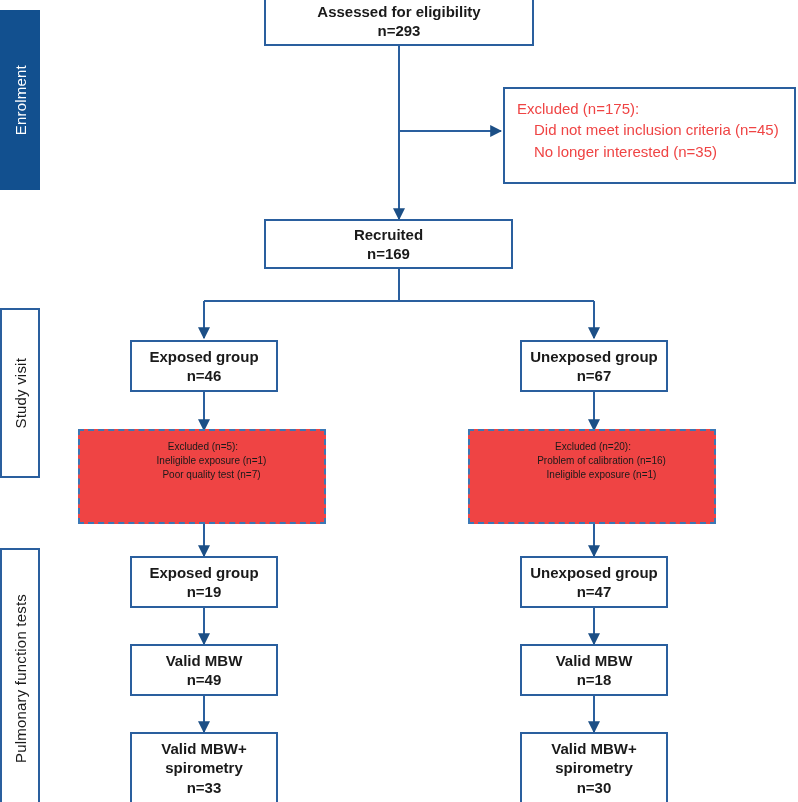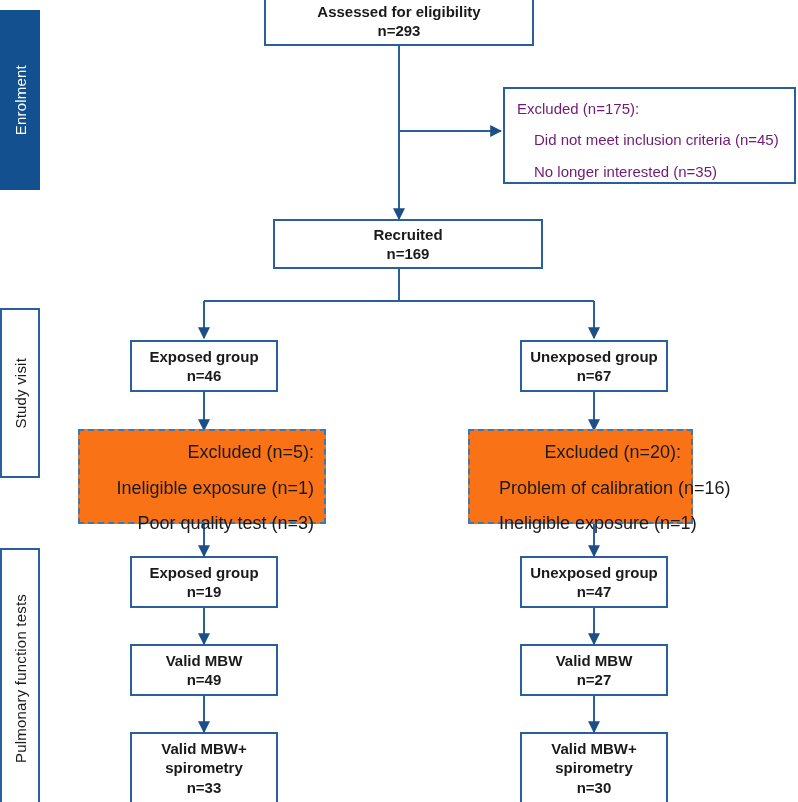--- a/index.html
+++ b/index.html
@@ -41,41 +41,41 @@
     padding: 4px 6px;
   }
   .node .line { display: block; white-space: pre; font-weight: bold; }
 
   
   .excluded-solid {
     position: absolute;
     box-sizing: border-box;
     border: 2px solid #2a5f9e;
     background: #ffffff;
-    color: #701a75;
+    color: #ef4444;
     font-size: 15px;
     line-height: 1.42;
     text-align: left;
     padding: 9px 10px 9px 12px;
   }
   
   .excluded-dashed {
     position: absolute;
     box-sizing: border-box;
     border: 2px dashed #3b78b5;
-    background: #f97316;
+    background: #ef4444;
     color: #1a1a1a;
-    font-size: 18px;
+    font-size: 10px;
     line-height: 1.42;
-    text-align: right;
+    text-align: center;
     padding: 9px 10px 9px 12px;
   }
   .excluded-solid .line,
   .excluded-dashed .line { display: block; white-space: pre; }
-  .indent { padding-left: 17px; margin-top: 10px; }
+  .indent { padding-left: 17px; }
 
   
   .stage {
     position: absolute;
     box-sizing: border-box;
     display: flex;
     align-items: center;
     justify-content: center;
   }
   .stage .stage-label {
@@ -149,42 +149,42 @@
     <span class="line">Assessed for eligibility</span>
     <span class="line">n=293</span>
   </div>
 
   <div class="excluded-solid" style="left:503px; top:87px; width:293px; height:97px;">
     <span class="line">Excluded (n=175):</span>
     <span class="line indent">Did not meet inclusion criteria (n=45)</span>
     <span class="line indent">No longer interested (n=35)</span>
   </div>
 
-  <div class="node" style="left:273px; top:219px; width:270px; height:50px;">
+  <div class="node" style="left:264px; top:219px; width:249px; height:50px;">
     <span class="line">Recruited</span>
     <span class="line">n=169</span>
   </div>
 
   <div class="node" style="left:130px; top:340px; width:148px; height:52px;">
     <span class="line">Exposed group</span>
     <span class="line">n=46</span>
   </div>
 
   <div class="node" style="left:520px; top:340px; width:148px; height:52px;">
     <span class="line">Unexposed group</span>
     <span class="line">n=67</span>
   </div>
 
   <div class="excluded-dashed" style="left:78px; top:429px; width:248px; height:95px;">
     <span class="line">Excluded (n=5):</span>
     <span class="line indent">Ineligible exposure (n=1)</span>
-    <span class="line indent">Poor quality test (n=3)</span>
-  </div>
-
-  <div class="excluded-dashed" style="left:468px; top:429px; width:225px; height:95px;">
+    <span class="line indent">Poor quality test (n=7)</span>
+  </div>
+
+  <div class="excluded-dashed" style="left:468px; top:429px; width:248px; height:95px;">
     <span class="line">Excluded (n=20):</span>
     <span class="line indent">Problem of calibration (n=16)</span>
     <span class="line indent">Ineligible exposure (n=1)</span>
   </div>
 
   <div class="node" style="left:130px; top:556px; width:148px; height:52px;">
     <span class="line">Exposed group</span>
     <span class="line">n=19</span>
   </div>
 
@@ -193,21 +193,21 @@
     <span class="line">n=47</span>
   </div>
 
   <div class="node" style="left:130px; top:644px; width:148px; height:52px;">
     <span class="line">Valid MBW</span>
     <span class="line">n=49</span>
   </div>
 
   <div class="node" style="left:520px; top:644px; width:148px; height:52px;">
     <span class="line">Valid MBW</span>
-    <span class="line">n=27</span>
+    <span class="line">n=18</span>
   </div>
 
   <div class="node" style="left:130px; top:732px; width:148px; height:72px;">
     <span class="line">Valid MBW+</span>
     <span class="line">spirometry</span>
     <span class="line">n=33</span>
   </div>
 
   <div class="node" style="left:520px; top:732px; width:148px; height:72px;">
     <span class="line">Valid MBW+</span>

